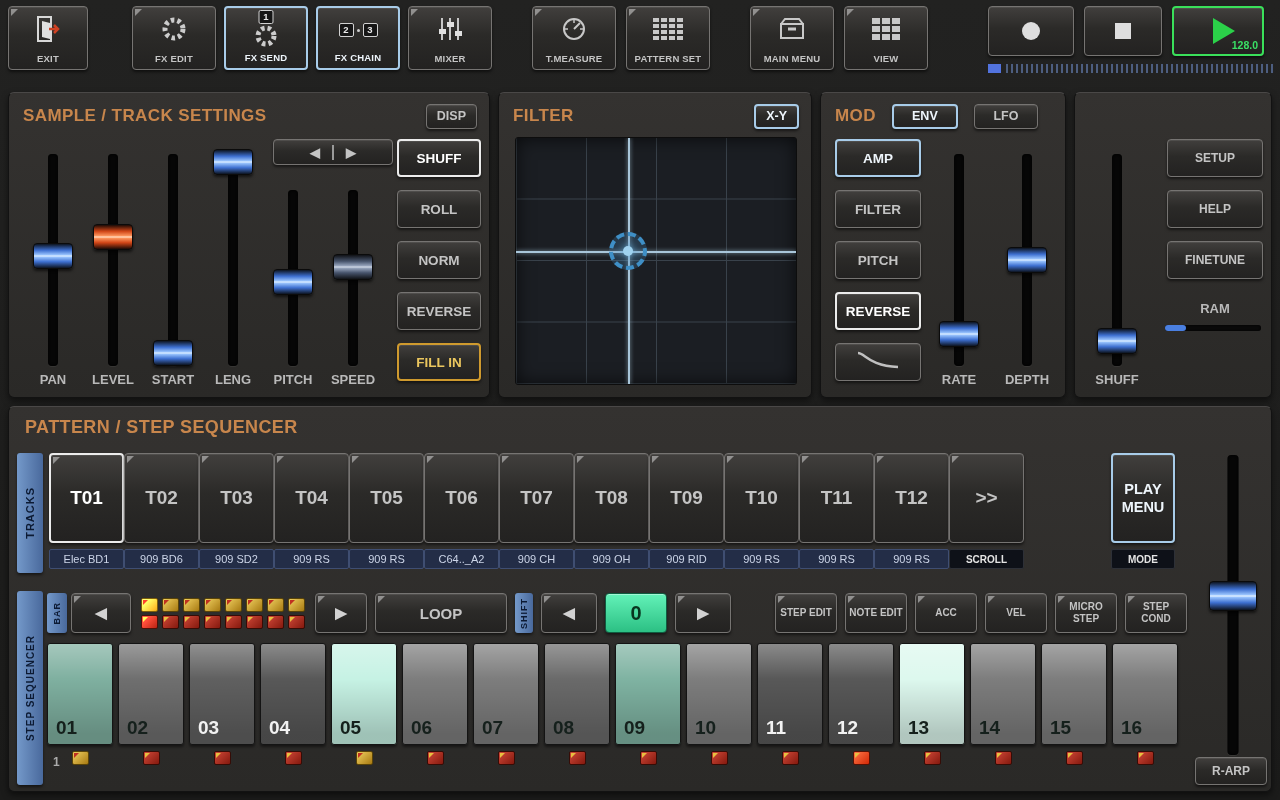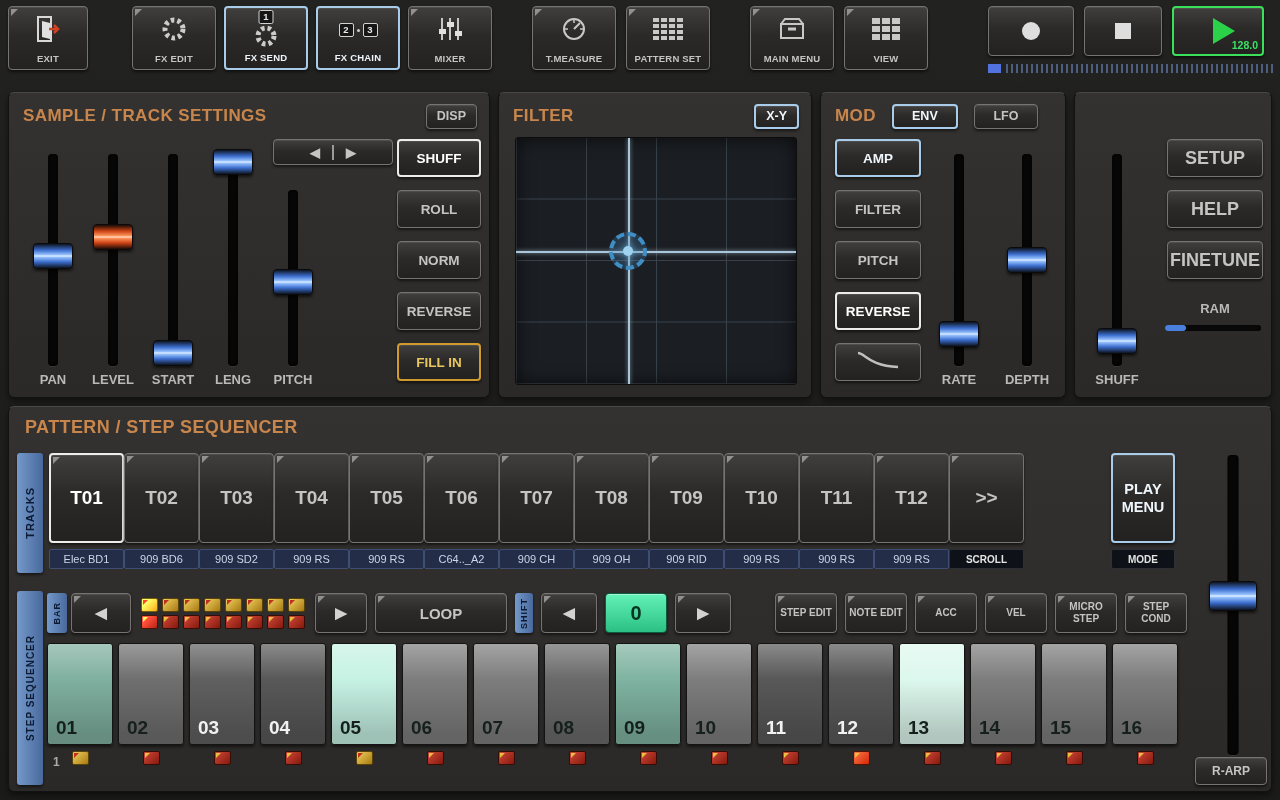--- a/index.html
+++ b/index.html
@@ -104,21 +104,21 @@
                       border-radius:50%; background:#9fd2ef; box-shadow:0 0 8px #6ab4e4; }
 
   
   .mod-btns { position:absolute; left:14px; top:46px; width:86px; display:flex; flex-direction:column; gap:13px; }
   .curve-btn { position:absolute; left:14px; top:250px; width:86px; height:38px; }
   .mod-sliders { position:absolute; left:112px; top:46px; display:flex; gap:16px; }
 
   
   .common-slider { position:absolute; left:16px; top:46px; }
   .common-btns { position:absolute; left:92px; top:46px; width:96px; display:flex; flex-direction:column; gap:13px; }
-  .common-btns .btn { height:38px; font-size:18px; }
+  .common-btns .btn { height:38px; font-size:12px; }
   .ram-label { position:absolute; left:92px; top:208px; width:96px; text-align:center; font-size:13px; font-weight:bold; color:#b9b9b9; }
   .ram-meter { position:absolute; left:90px; top:232px; width:96px; height:6px; background:#0a0a0a; border-radius:3px; box-shadow:inset 0 0 3px #000; }
   .ram-fill { height:100%; background:#4a7fe0; border-radius:3px; }
 
   
   .seq-title { position:absolute; left:16px; top:10px; color:#c8864c; font-size:18px; font-weight:bold; letter-spacing:.4px; }
   .vtab { position:absolute; background:linear-gradient(90deg,#7499ca,#49699c); color:#0c1a33; border-radius:3px;
           display:flex; align-items:center; justify-content:center; font-weight:bold; box-shadow:0 2px 3px rgba(0,0,0,.5); }
   .vtab span { writing-mode:vertical-rl; transform:rotate(180deg); letter-spacing:1px; }
   .tracks-tab { left:8px; top:46px; width:26px; height:120px; font-size:11px; }
@@ -333,20 +333,27 @@
         </div>
 
         <div class="slider-col short">
           <div class="vslider">
             <div class="vtrack"></div>
             <div class="vhandle blue" style="top: 52%;"></div>
           </div>
           <div class="slider-label">PITCH</div>
         </div>
 
+        <div class="slider-col short">
+          <div class="vslider">
+            <div class="vtrack"></div>
+            <div class="vhandle dim" style="top: 44%;"></div>
+          </div>
+          <div class="slider-label">SPEED</div>
+        </div>
       </div>
 
     <div class="btn arrow-pair">
       <span>◀</span>
       <span class="divider"></span>
       <span>▶</span>
     </div>
 
     <div class="sample-btns">
 

